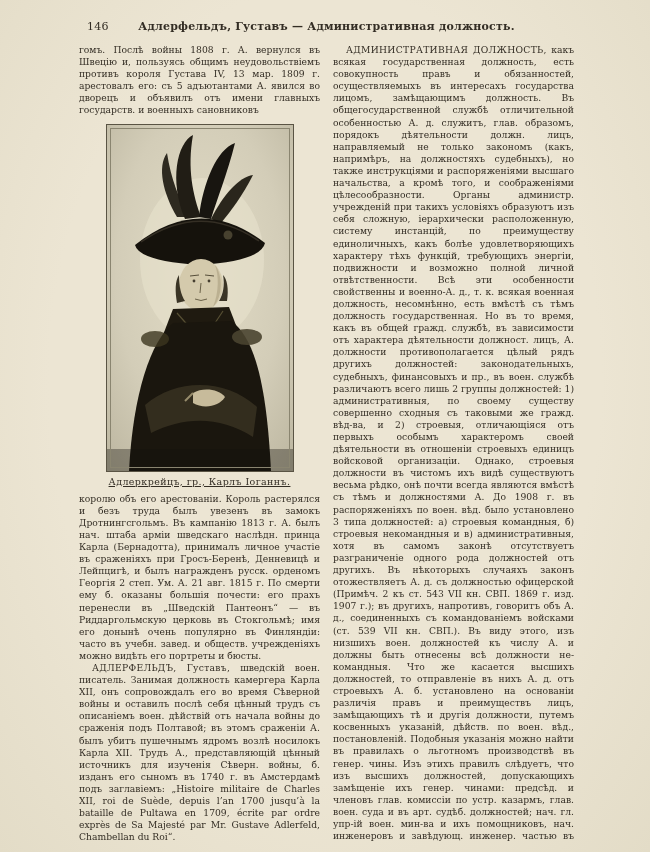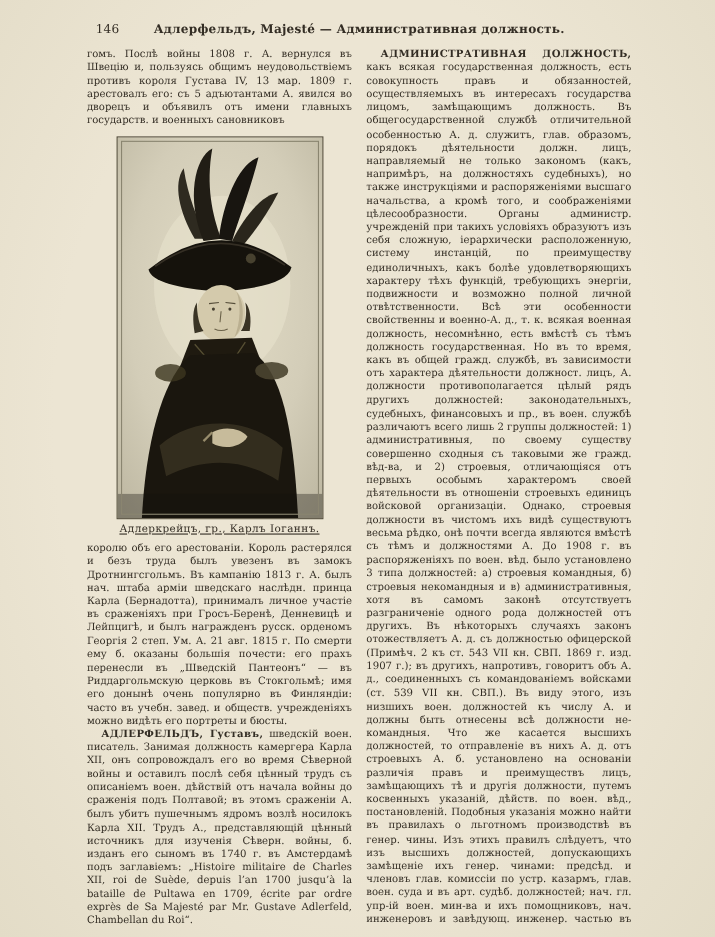--- a/index.html
+++ b/index.html
@@ -41,21 +41,21 @@
   .col {
     width: 241px;
     font-size: 9.2px;
     line-height: 12.1px;
     text-align: justify;
     overflow: hidden;
     height: 800px;
   }
   .col p { margin: 0; }
   .col p.indent { text-indent: 13px; }
-  .lead-bold { font-weight: bold; letter-spacing: 0.3px; }
+  .lead-bold { font-weight: normal; letter-spacing: 0.3px; }
   .citation { }
   figure {
     margin: 7px auto 5px;
     width: 188px;
     text-align: center;
   }
   .portrait-frame {
     width: 186px; height: 346px;
     border: 1px solid #5a5444;
     background: #cdc6b2;
@@ -71,21 +71,21 @@
     text-decoration: underline;
   }
 </style>
 </head>
 <body>
 
 <div class="page">
 
   <div class="page-header">
     <span class="page-number">146</span>
-    <span class="running-title">Адлерфельдъ, Majesté — Административная должность.</span>
+    <span class="running-title">Адлерфельдъ, Густавъ — Административная должность.</span>
   </div>
 
   <div class="columns">
 
     <div class="col">
       <p>гомъ. Послѣ войны 1808 г. А. вернулся въ Швецію и, пользуясь общимъ неудовольствіемъ противъ короля Густава IV, 13 мар. 1809 г. арестовалъ его: съ 5 адъютантами А. явился во дворецъ и объявилъ отъ имени главныхъ государств. и военныхъ сановниковъ</p>
 
       <figure>
         <div class="portrait-frame">
           <svg width="186" height="346" viewBox="0 0 186 346" xmlns="http://www.w3.org/2000/svg">

